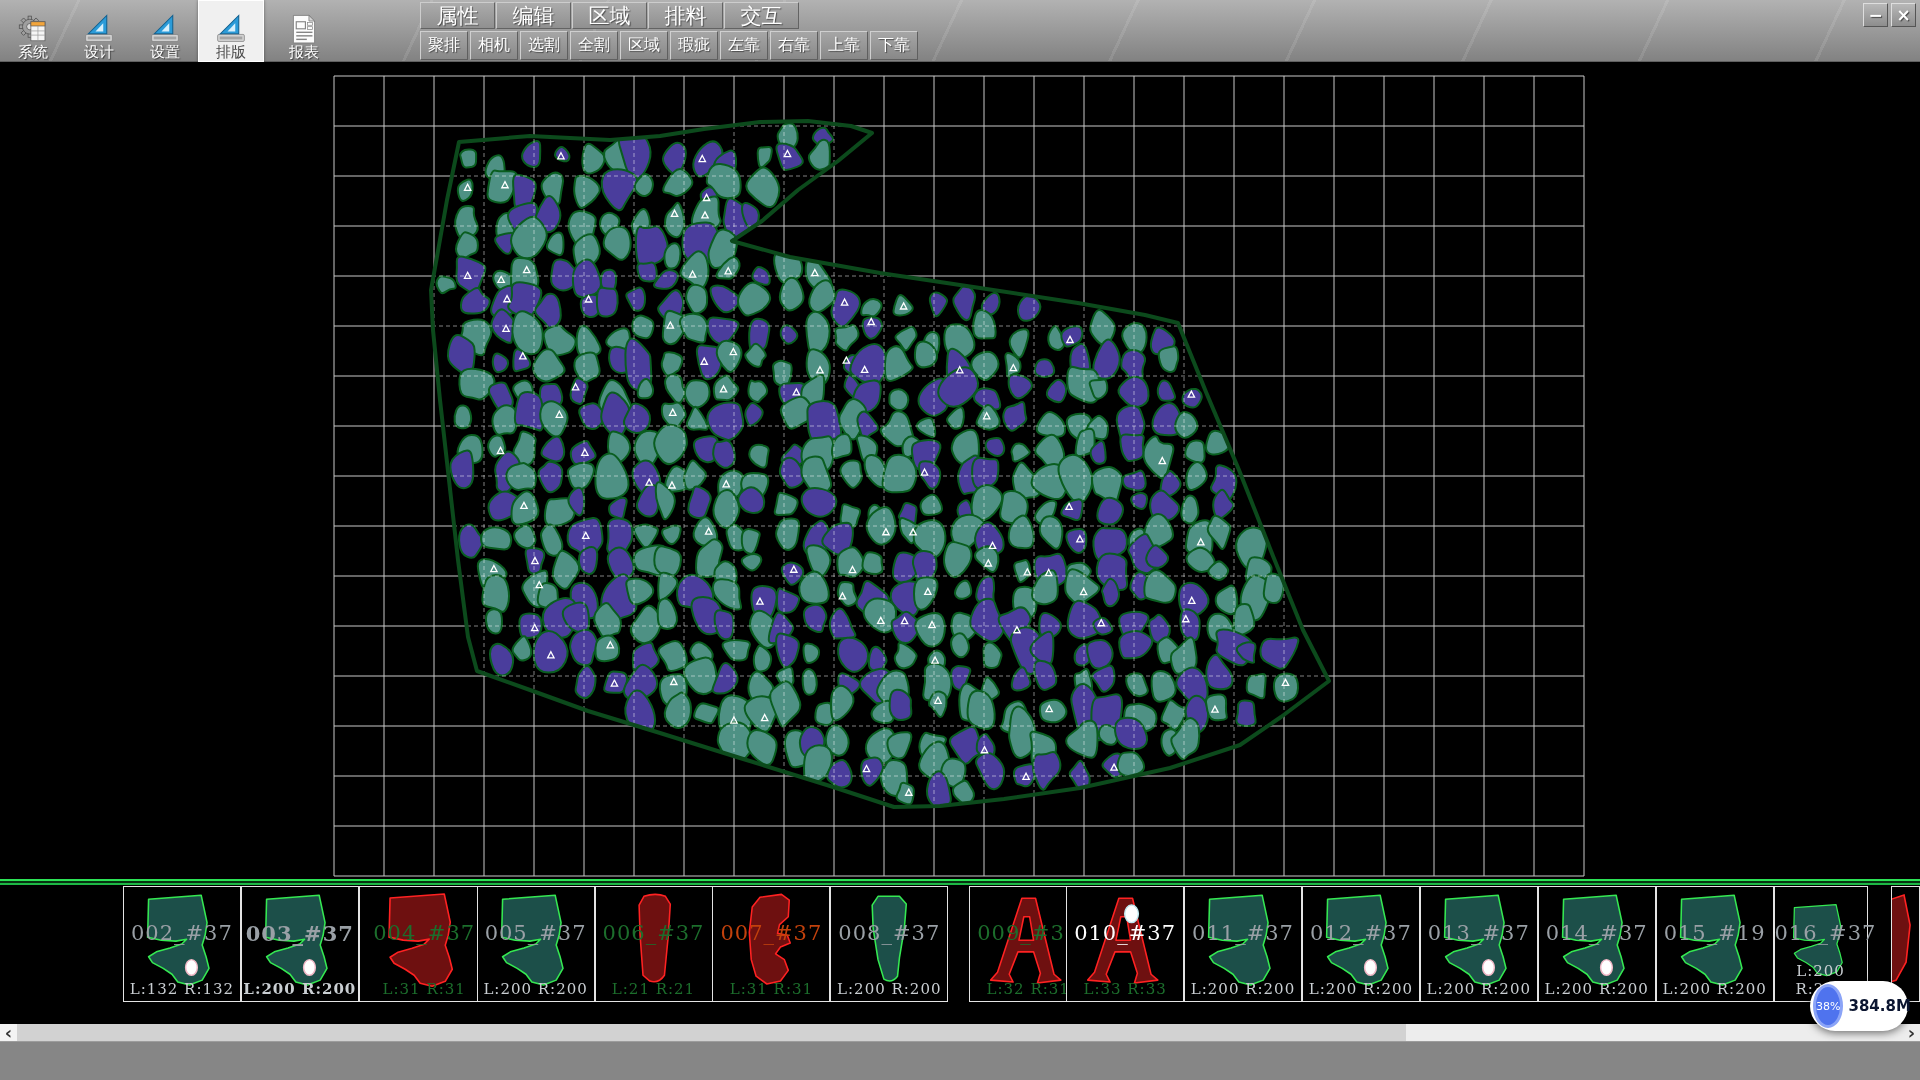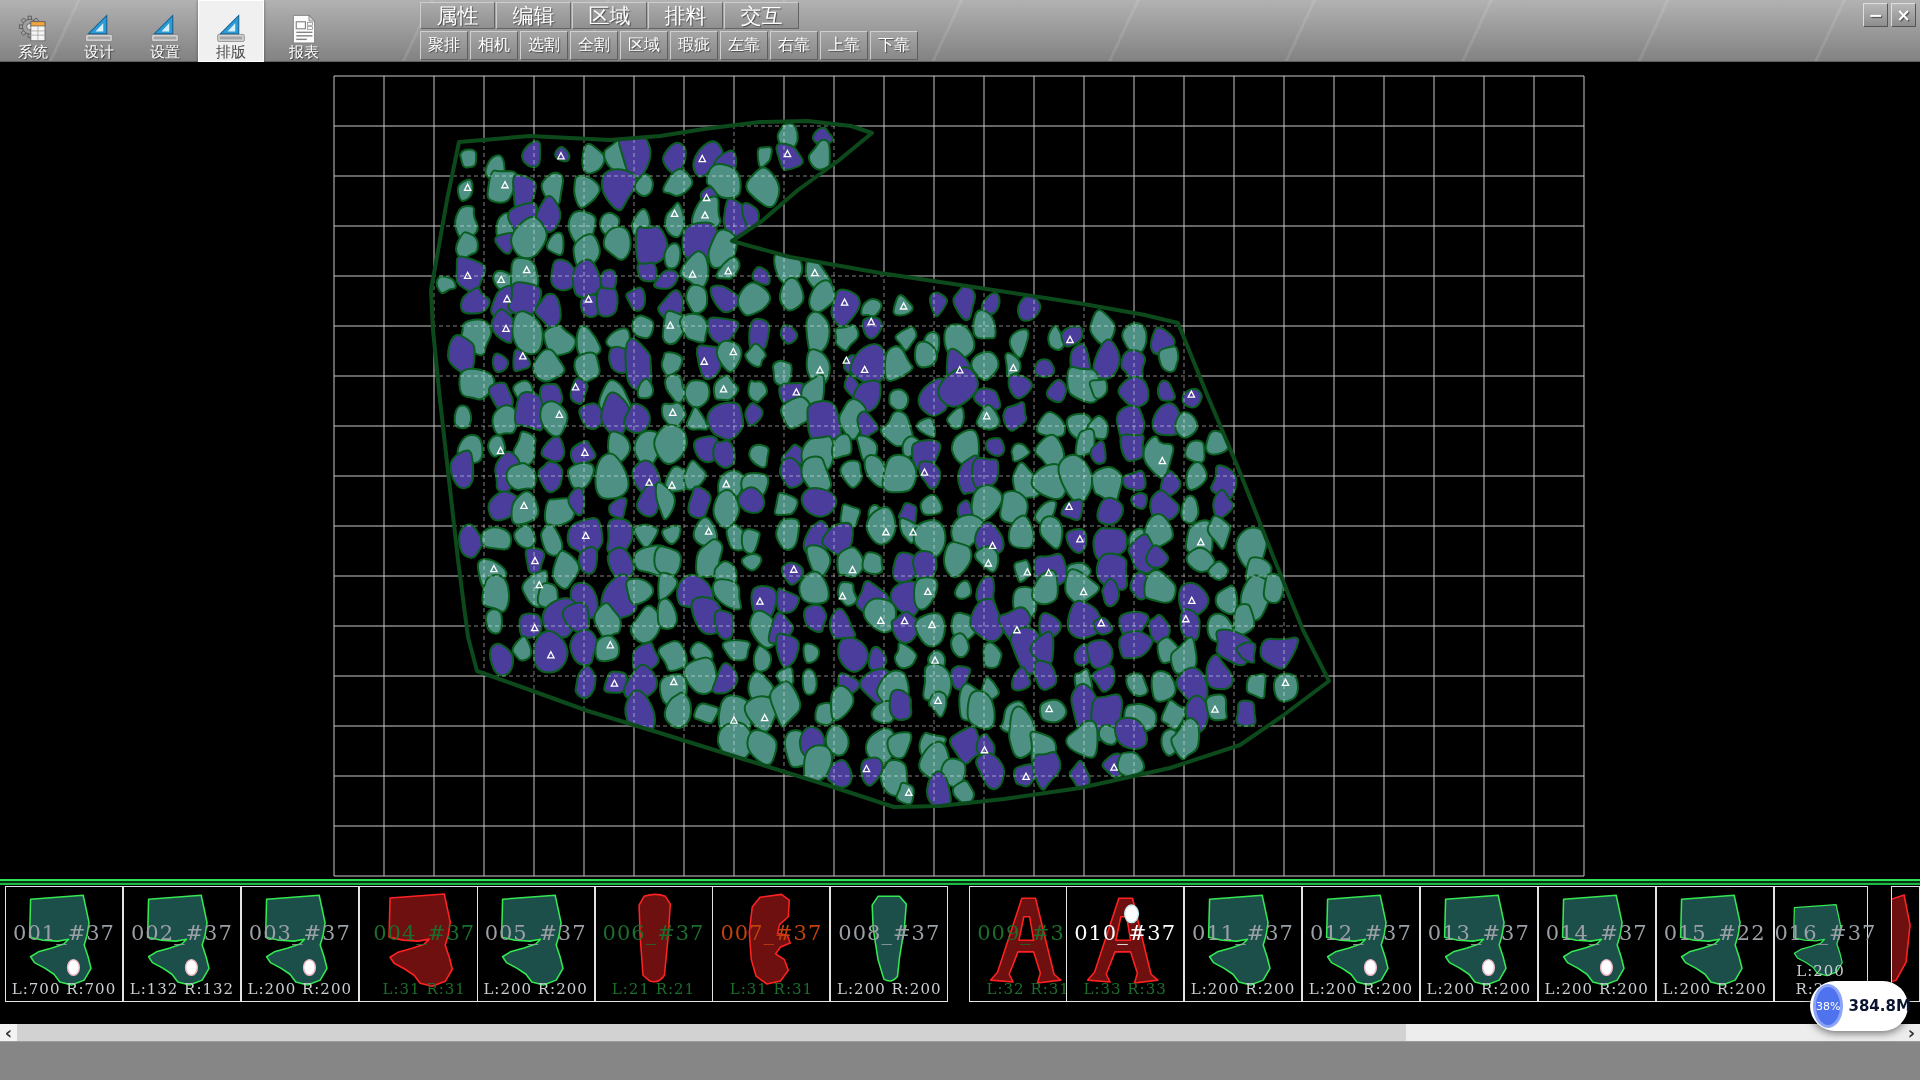--- a/index.html
+++ b/index.html
@@ -840,130 +840,122 @@
       <div class="win-btn">−</div>
       <div class="win-btn">×</div>
     </div>
   </div>
 
   <div class="green-sep" style="top:879px;height:2px;background:#2ce356;"></div>
   <div class="green-sep" style="top:881px;height:2px;background:#063311;"></div>
   <div class="green-sep" style="top:883px;height:2px;background:#1db845;"></div>
 
   <div class="thumb-strip" id="thumb-strip">
-      <div class="thumb-cell" style="left: 5px; width: 118px;">
+      <div class="thumb-cell" style="left: 122.9px; width: 118px;">
         <svg viewBox="0 0 100 100" preserveAspectRatio="xMidYMid meet">
        <path d="M16,8 L70,4 L76,32 L74,45 L71,55 L75,67 L78,79 L71,91 L58,96 L46,93 L40,85 L31,79 L20,73 L16,67 L24,62 L38,58 L50,54 L55,49 L44,51 L29,50 L15,47 Z" fill="#1c4f49" stroke="#35e852" stroke-width="1.6" fill-rule="evenodd" stroke-linejoin="round"></path>
           <ellipse cx="60" cy="78" rx="6" ry="8" fill="#fff" stroke="#f2b8c6" stroke-width="1.5"></ellipse>
      </svg>
-     <div class="t-name" style="color:#9aa0a6">001_#37</div>
-     <div class="t-info" style="color:#c9ced2">L:700 R:700</div>
-      </div>
-      <div class="thumb-cell" style="left: 122.9px; width: 118px;">
+     <div class="t-name" style="color:#9aa0a6">002_#37</div>
+     <div class="t-info" style="color:#c9ced2">L:132 R:132</div>
+      </div>
+      <div class="thumb-cell" style="left: 240.8px; width: 118px; font-weight: bold;">
         <svg viewBox="0 0 100 100" preserveAspectRatio="xMidYMid meet">
        <path d="M16,8 L70,4 L76,32 L74,45 L71,55 L75,67 L78,79 L71,91 L58,96 L46,93 L40,85 L31,79 L20,73 L16,67 L24,62 L38,58 L50,54 L55,49 L44,51 L29,50 L15,47 Z" fill="#1c4f49" stroke="#35e852" stroke-width="1.6" fill-rule="evenodd" stroke-linejoin="round"></path>
           <ellipse cx="60" cy="78" rx="6" ry="8" fill="#fff" stroke="#f2b8c6" stroke-width="1.5"></ellipse>
      </svg>
-     <div class="t-name" style="color:#9aa0a6">002_#37</div>
-     <div class="t-info" style="color:#c9ced2">L:132 R:132</div>
-      </div>
-      <div class="thumb-cell" style="left: 240.8px; width: 118px;">
+     <div class="t-name" style="color:#9aa0a6">003_#37</div>
+     <div class="t-info" style="color:#c9ced2">L:200 R:200</div>
+      </div>
+      <div class="thumb-cell" style="left: 358.7px; width: 131px;">
+        <svg viewBox="0 0 100 100" preserveAspectRatio="xMidYMid meet">
+       <path d="M16,8 L70,4 L76,32 L74,45 L71,55 L75,67 L78,79 L71,91 L58,96 L46,93 L40,85 L31,79 L20,73 L16,67 L24,62 L38,58 L50,54 L55,49 L44,51 L29,50 L15,47 Z" fill="#6e1010" stroke="#ff2222" stroke-width="1.6" fill-rule="evenodd" stroke-linejoin="round"></path>
+     </svg>
+     <div class="t-name" style="color:#1c6e2c">004_#37</div>
+     <div class="t-info" style="color:#1c6e2c">L:31 R:31</div>
+      </div>
+      <div class="thumb-cell" style="left: 476.6px; width: 118px;">
+        <svg viewBox="0 0 100 100" preserveAspectRatio="xMidYMid meet">
+       <path d="M16,8 L70,4 L76,32 L74,45 L71,55 L75,67 L78,79 L71,91 L58,96 L46,93 L40,85 L31,79 L20,73 L16,67 L24,62 L38,58 L50,54 L55,49 L44,51 L29,50 L15,47 Z" fill="#1c4f49" stroke="#35e852" stroke-width="1.6" fill-rule="evenodd" stroke-linejoin="round"></path>
+     </svg>
+     <div class="t-name" style="color:#9aa0a6">005_#37</div>
+     <div class="t-info" style="color:#c9ced2">L:200 R:200</div>
+      </div>
+      <div class="thumb-cell" style="left: 594.5px; width: 118px;">
+        <svg viewBox="0 0 100 100" preserveAspectRatio="xMidYMid meet">
+       <path d="M40,5 Q52,1 62,5 L67,13 L65,45 L61,86 Q55,95 46,92 L39,86 L36,45 L35,14 Z" fill="#6e1010" stroke="#ff2222" stroke-width="1.6" fill-rule="evenodd" stroke-linejoin="round"></path>
+     </svg>
+     <div class="t-name" style="color:#1c6e2c">006_#37</div>
+     <div class="t-info" style="color:#1c6e2c">L:21 R:21</div>
+      </div>
+      <div class="thumb-cell" style="left: 712.4px; width: 118px;">
+        <svg viewBox="0 0 100 100" preserveAspectRatio="xMidYMid meet">
+       <path d="M38,6 L60,3 L68,9 L67,26 L58,34 L56,43 L66,45 L69,53 L59,57 L54,64 L63,70 L67,81 L59,92 L45,95 L34,87 L29,70 L27,42 L30,16 Z" fill="#6e1010" stroke="#ff2222" stroke-width="1.6" fill-rule="evenodd" stroke-linejoin="round"></path>
+     </svg>
+     <div class="t-name" style="color:#c2410c">007_#37</div>
+     <div class="t-info" style="color:#1c6e2c">L:31 R:31</div>
+      </div>
+      <div class="thumb-cell" style="left: 830.3px; width: 118px;">
+        <svg viewBox="0 0 100 100" preserveAspectRatio="xMidYMid meet">
+       <path d="M38,5 L60,5 L67,13 L65,38 L60,68 L58,87 Q52,95 44,90 L38,70 L33,38 L32,14 Z" fill="#1c4f49" stroke="#35e852" stroke-width="1.6" fill-rule="evenodd" stroke-linejoin="round"></path>
+     </svg>
+     <div class="t-name" style="color:#9aa0a6">008_#37</div>
+     <div class="t-info" style="color:#c9ced2">L:200 R:200</div>
+      </div>
+      <div class="thumb-cell" style="left: 948.2px; width: 118px; margin-left: 21px;">
+        <svg viewBox="0 0 100 100" preserveAspectRatio="xMidYMid meet">
+       <path d="M44,7 L58,7 L77,85 L84,91 L60,94 L63,84 L56,62 L40,62 L31,85 L35,93 L12,91 L19,83 Z M46,26 L52,26 L56,50 L41,50 Z" fill="#6e1010" stroke="#ff2222" stroke-width="1.6" fill-rule="evenodd" stroke-linejoin="round"></path>
+     </svg>
+     <div class="t-name" style="color:#1c6e2c">009_#37</div>
+     <div class="t-info" style="color:#1c6e2c">L:32 R:31</div>
+      </div>
+      <div class="thumb-cell" style="left: 1066.1px; width: 118px;">
+        <svg viewBox="0 0 100 100" preserveAspectRatio="xMidYMid meet">
+       <path d="M44,7 L58,7 L77,85 L84,91 L60,94 L63,84 L56,62 L40,62 L31,85 L35,93 L12,91 L19,83 Z M46,26 L52,26 L56,50 L41,50 Z" fill="#6e1010" stroke="#ff2222" stroke-width="1.6" fill-rule="evenodd" stroke-linejoin="round"></path>
+          <ellipse cx="57" cy="23" rx="7" ry="9" fill="#fff" stroke="#bfe8ef" stroke-width="1.5"></ellipse>
+     </svg>
+     <div class="t-name" style="color:#ffffff">010_#37</div>
+     <div class="t-info" style="color:#1c6e2c">L:33 R:33</div>
+      </div>
+      <div class="thumb-cell" style="left: 1184px; width: 118px;">
+        <svg viewBox="0 0 100 100" preserveAspectRatio="xMidYMid meet">
+       <path d="M16,8 L70,4 L76,32 L74,45 L71,55 L75,67 L78,79 L71,91 L58,96 L46,93 L40,85 L31,79 L20,73 L16,67 L24,62 L38,58 L50,54 L55,49 L44,51 L29,50 L15,47 Z" fill="#1c4f49" stroke="#35e852" stroke-width="1.6" fill-rule="evenodd" stroke-linejoin="round"></path>
+     </svg>
+     <div class="t-name" style="color:#9aa0a6">011_#37</div>
+     <div class="t-info" style="color:#c9ced2">L:200 R:200</div>
+      </div>
+      <div class="thumb-cell" style="left: 1301.9px; width: 118px;">
         <svg viewBox="0 0 100 100" preserveAspectRatio="xMidYMid meet">
        <path d="M16,8 L70,4 L76,32 L74,45 L71,55 L75,67 L78,79 L71,91 L58,96 L46,93 L40,85 L31,79 L20,73 L16,67 L24,62 L38,58 L50,54 L55,49 L44,51 L29,50 L15,47 Z" fill="#1c4f49" stroke="#35e852" stroke-width="1.6" fill-rule="evenodd" stroke-linejoin="round"></path>
           <ellipse cx="60" cy="78" rx="6" ry="8" fill="#fff" stroke="#f2b8c6" stroke-width="1.5"></ellipse>
      </svg>
-     <div class="t-name" style="color:#9aa0a6">003_#37</div>
+     <div class="t-name" style="color:#9aa0a6">012_#37</div>
      <div class="t-info" style="color:#c9ced2">L:200 R:200</div>
       </div>
-      <div class="thumb-cell" style="left: 358.7px; width: 131px;">
-        <svg viewBox="0 0 100 100" preserveAspectRatio="xMidYMid meet">
-       <path d="M16,8 L70,4 L76,32 L74,45 L71,55 L75,67 L78,79 L71,91 L58,96 L46,93 L40,85 L31,79 L20,73 L16,67 L24,62 L38,58 L50,54 L55,49 L44,51 L29,50 L15,47 Z" fill="#6e1010" stroke="#ff2222" stroke-width="1.6" fill-rule="evenodd" stroke-linejoin="round"></path>
-     </svg>
-     <div class="t-name" style="color:#1c6e2c">004_#37</div>
-     <div class="t-info" style="color:#1c6e2c">L:31 R:31</div>
-      </div>
-      <div class="thumb-cell" style="left: 476.6px; width: 118px;">
-        <svg viewBox="0 0 100 100" preserveAspectRatio="xMidYMid meet">
-       <path d="M16,8 L70,4 L76,32 L74,45 L71,55 L75,67 L78,79 L71,91 L58,96 L46,93 L40,85 L31,79 L20,73 L16,67 L24,62 L38,58 L50,54 L55,49 L44,51 L29,50 L15,47 Z" fill="#1c4f49" stroke="#35e852" stroke-width="1.6" fill-rule="evenodd" stroke-linejoin="round"></path>
-     </svg>
-     <div class="t-name" style="color:#9aa0a6">005_#37</div>
-     <div class="t-info" style="color:#c9ced2">L:200 R:200</div>
-      </div>
-      <div class="thumb-cell" style="left: 594.5px; width: 118px;">
-        <svg viewBox="0 0 100 100" preserveAspectRatio="xMidYMid meet">
-       <path d="M40,5 Q52,1 62,5 L67,13 L65,45 L61,86 Q55,95 46,92 L39,86 L36,45 L35,14 Z" fill="#6e1010" stroke="#ff2222" stroke-width="1.6" fill-rule="evenodd" stroke-linejoin="round"></path>
-     </svg>
-     <div class="t-name" style="color:#1c6e2c">006_#37</div>
-     <div class="t-info" style="color:#1c6e2c">L:21 R:21</div>
-      </div>
-      <div class="thumb-cell" style="left: 712.4px; width: 118px;">
-        <svg viewBox="0 0 100 100" preserveAspectRatio="xMidYMid meet">
-       <path d="M38,6 L60,3 L68,9 L67,26 L58,34 L56,43 L66,45 L69,53 L59,57 L54,64 L63,70 L67,81 L59,92 L45,95 L34,87 L29,70 L27,42 L30,16 Z" fill="#6e1010" stroke="#ff2222" stroke-width="1.6" fill-rule="evenodd" stroke-linejoin="round"></path>
-     </svg>
-     <div class="t-name" style="color:#c2410c">007_#37</div>
-     <div class="t-info" style="color:#1c6e2c">L:31 R:31</div>
-      </div>
-      <div class="thumb-cell" style="left: 830.3px; width: 118px;">
-        <svg viewBox="0 0 100 100" preserveAspectRatio="xMidYMid meet">
-       <path d="M38,5 L60,5 L67,13 L65,38 L60,68 L58,87 Q52,95 44,90 L38,70 L33,38 L32,14 Z" fill="#1c4f49" stroke="#35e852" stroke-width="1.6" fill-rule="evenodd" stroke-linejoin="round"></path>
-     </svg>
-     <div class="t-name" style="color:#9aa0a6">008_#37</div>
-     <div class="t-info" style="color:#c9ced2">L:200 R:200</div>
-      </div>
-      <div class="thumb-cell" style="left: 948.2px; width: 118px; margin-left: 21px;">
-        <svg viewBox="0 0 100 100" preserveAspectRatio="xMidYMid meet">
-       <path d="M44,7 L58,7 L77,85 L84,91 L60,94 L63,84 L56,62 L40,62 L31,85 L35,93 L12,91 L19,83 Z M46,26 L52,26 L56,50 L41,50 Z" fill="#6e1010" stroke="#ff2222" stroke-width="1.6" fill-rule="evenodd" stroke-linejoin="round"></path>
-     </svg>
-     <div class="t-name" style="color:#1c6e2c">009_#37</div>
-     <div class="t-info" style="color:#1c6e2c">L:32 R:31</div>
-      </div>
-      <div class="thumb-cell" style="left: 1066.1px; width: 118px;">
-        <svg viewBox="0 0 100 100" preserveAspectRatio="xMidYMid meet">
-       <path d="M44,7 L58,7 L77,85 L84,91 L60,94 L63,84 L56,62 L40,62 L31,85 L35,93 L12,91 L19,83 Z M46,26 L52,26 L56,50 L41,50 Z" fill="#6e1010" stroke="#ff2222" stroke-width="1.6" fill-rule="evenodd" stroke-linejoin="round"></path>
-          <ellipse cx="57" cy="23" rx="7" ry="9" fill="#fff" stroke="#bfe8ef" stroke-width="1.5"></ellipse>
-     </svg>
-     <div class="t-name" style="color:#ffffff">010_#37</div>
-     <div class="t-info" style="color:#1c6e2c">L:33 R:33</div>
-      </div>
-      <div class="thumb-cell" style="left: 1184px; width: 118px;">
-        <svg viewBox="0 0 100 100" preserveAspectRatio="xMidYMid meet">
-       <path d="M16,8 L70,4 L76,32 L74,45 L71,55 L75,67 L78,79 L71,91 L58,96 L46,93 L40,85 L31,79 L20,73 L16,67 L24,62 L38,58 L50,54 L55,49 L44,51 L29,50 L15,47 Z" fill="#1c4f49" stroke="#35e852" stroke-width="1.6" fill-rule="evenodd" stroke-linejoin="round"></path>
-     </svg>
-     <div class="t-name" style="color:#9aa0a6">011_#37</div>
-     <div class="t-info" style="color:#c9ced2">L:200 R:200</div>
-      </div>
-      <div class="thumb-cell" style="left: 1301.9px; width: 118px;">
+      <div class="thumb-cell" style="left: 1419.8px; width: 118px;">
         <svg viewBox="0 0 100 100" preserveAspectRatio="xMidYMid meet">
        <path d="M16,8 L70,4 L76,32 L74,45 L71,55 L75,67 L78,79 L71,91 L58,96 L46,93 L40,85 L31,79 L20,73 L16,67 L24,62 L38,58 L50,54 L55,49 L44,51 L29,50 L15,47 Z" fill="#1c4f49" stroke="#35e852" stroke-width="1.6" fill-rule="evenodd" stroke-linejoin="round"></path>
           <ellipse cx="60" cy="78" rx="6" ry="8" fill="#fff" stroke="#f2b8c6" stroke-width="1.5"></ellipse>
      </svg>
-     <div class="t-name" style="color:#9aa0a6">012_#37</div>
+     <div class="t-name" style="color:#9aa0a6">013_#37</div>
      <div class="t-info" style="color:#c9ced2">L:200 R:200</div>
       </div>
-      <div class="thumb-cell" style="left: 1419.8px; width: 118px;">
+      <div class="thumb-cell" style="left: 1537.7px; width: 118px;">
         <svg viewBox="0 0 100 100" preserveAspectRatio="xMidYMid meet">
        <path d="M16,8 L70,4 L76,32 L74,45 L71,55 L75,67 L78,79 L71,91 L58,96 L46,93 L40,85 L31,79 L20,73 L16,67 L24,62 L38,58 L50,54 L55,49 L44,51 L29,50 L15,47 Z" fill="#1c4f49" stroke="#35e852" stroke-width="1.6" fill-rule="evenodd" stroke-linejoin="round"></path>
           <ellipse cx="60" cy="78" rx="6" ry="8" fill="#fff" stroke="#f2b8c6" stroke-width="1.5"></ellipse>
      </svg>
-     <div class="t-name" style="color:#9aa0a6">013_#37</div>
-     <div class="t-info" style="color:#c9ced2">L:200 R:200</div>
-      </div>
-      <div class="thumb-cell" style="left: 1537.7px; width: 118px;">
-        <svg viewBox="0 0 100 100" preserveAspectRatio="xMidYMid meet">
-       <path d="M16,8 L70,4 L76,32 L74,45 L71,55 L75,67 L78,79 L71,91 L58,96 L46,93 L40,85 L31,79 L20,73 L16,67 L24,62 L38,58 L50,54 L55,49 L44,51 L29,50 L15,47 Z" fill="#1c4f49" stroke="#35e852" stroke-width="1.6" fill-rule="evenodd" stroke-linejoin="round"></path>
-          <ellipse cx="60" cy="78" rx="6" ry="8" fill="#fff" stroke="#f2b8c6" stroke-width="1.5"></ellipse>
-     </svg>
      <div class="t-name" style="color:#9aa0a6">014_#37</div>
      <div class="t-info" style="color:#c9ced2">L:200 R:200</div>
       </div>
       <div class="thumb-cell" style="left: 1655.6px; width: 118px;">
         <svg viewBox="0 0 100 100" preserveAspectRatio="xMidYMid meet">
        <path d="M16,8 L70,4 L76,32 L74,45 L71,55 L75,67 L78,79 L71,91 L58,96 L46,93 L40,85 L31,79 L20,73 L16,67 L24,62 L38,58 L50,54 L55,49 L44,51 L29,50 L15,47 Z" fill="#1c4f49" stroke="#35e852" stroke-width="1.6" fill-rule="evenodd" stroke-linejoin="round"></path>
      </svg>
-     <div class="t-name" style="color:#9aa0a6">015_#22</div>
+     <div class="t-name" style="color:#9aa0a6">015_#19</div>
      <div class="t-info" style="color:#c9ced2">L:200 R:200</div>
       </div>
       <div class="thumb-cell" style="left: 1773.5px; width: 94px;">
         <svg viewBox="0 0 100 100" preserveAspectRatio="xMidYMid meet">
        <path d="M16,8 L70,4 L76,32 L74,45 L71,55 L75,67 L78,79 L71,91 L58,96 L46,93 L40,85 L31,79 L20,73 L16,67 L24,62 L38,58 L50,54 L55,49 L44,51 L29,50 L15,47 Z" fill="#1c4f49" stroke="#35e852" stroke-width="1.6" fill-rule="evenodd" stroke-linejoin="round"></path>
      </svg>
      <div class="t-name" style="color:#9aa0a6">016_#37</div>
      <div class="t-info" style="color:#c9ced2">L:200 R:200</div>
       </div>
       <div class="thumb-cell" style="left: 1891.4px; width: 29px;">

